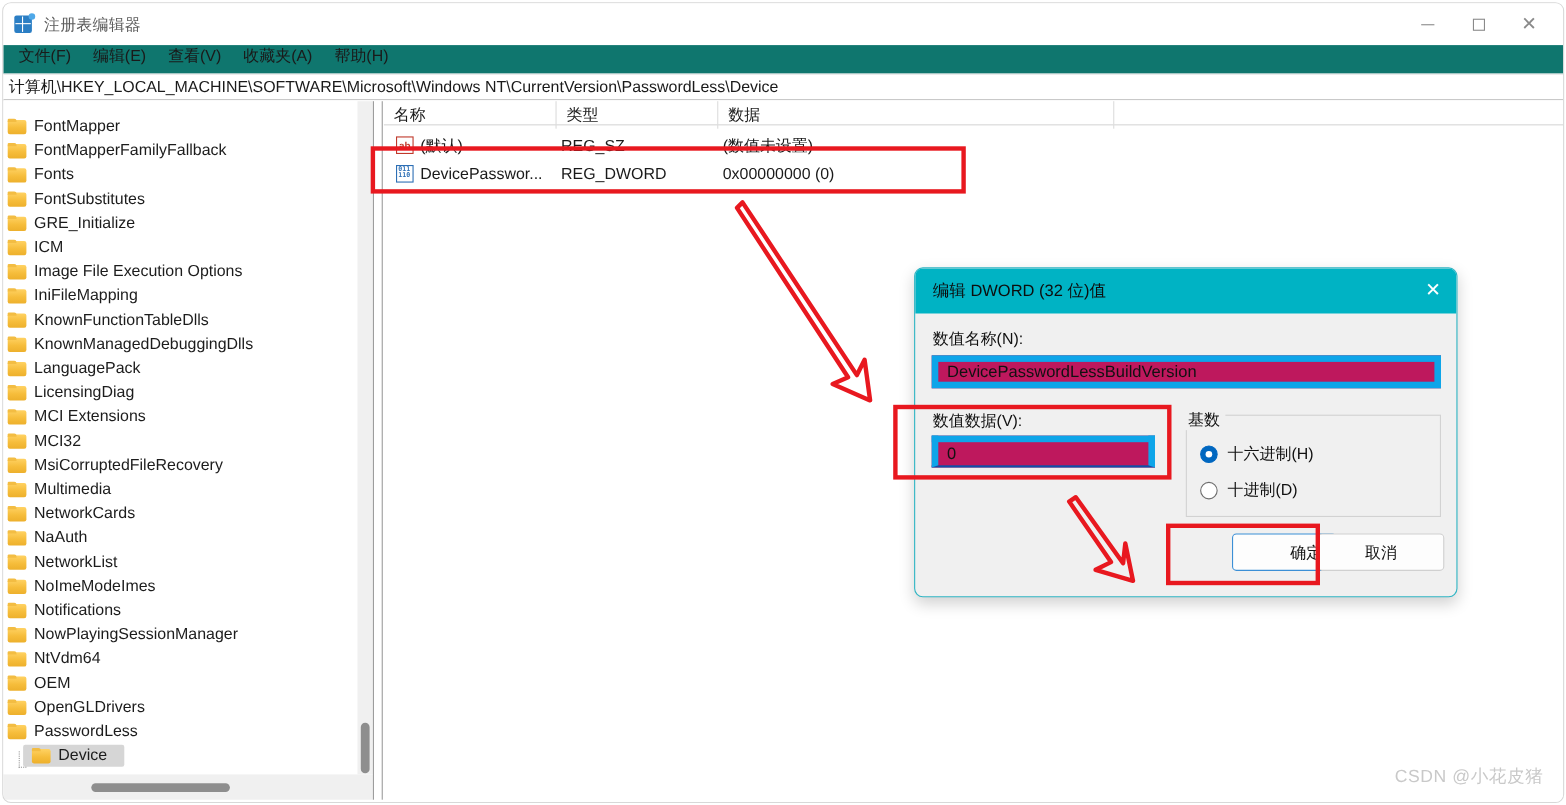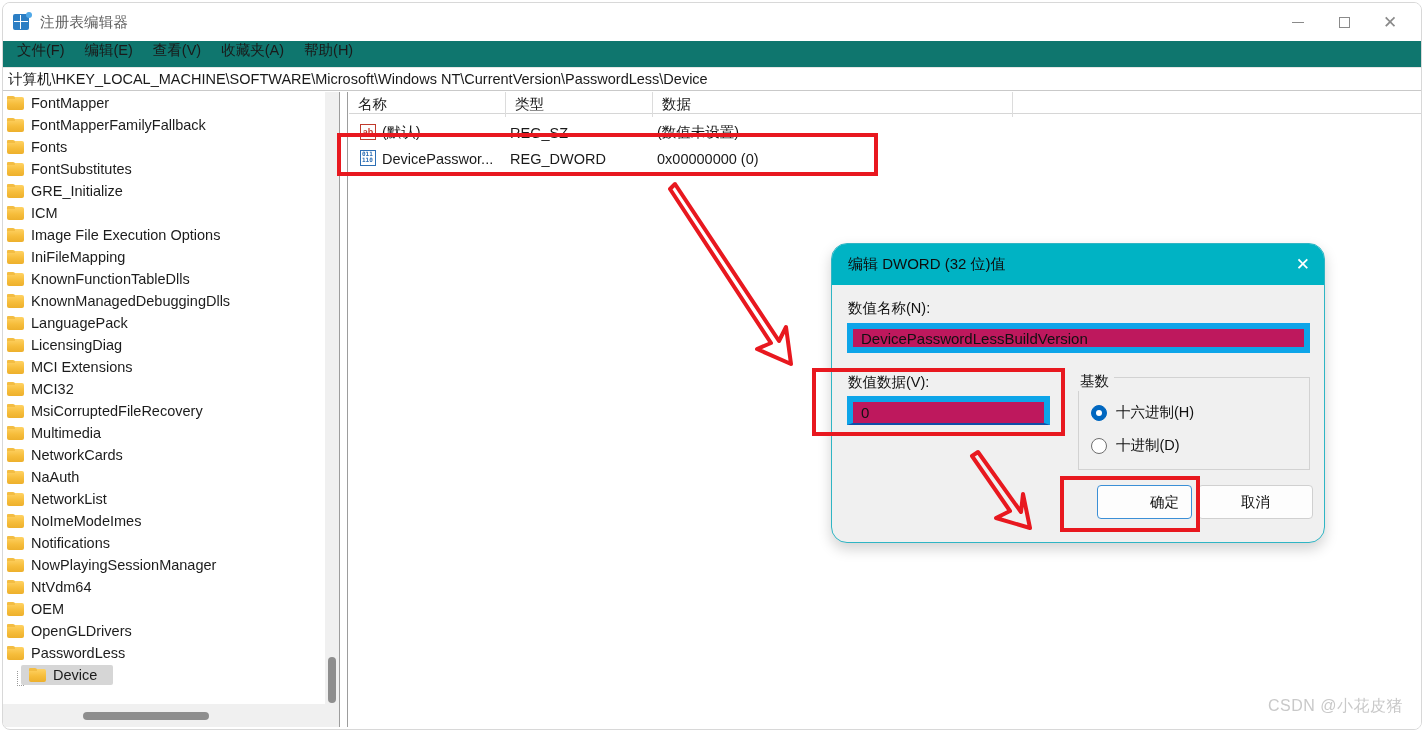--- a/index.html
+++ b/index.html
@@ -159,21 +159,21 @@
     position: absolute;
     left: 0;
     top: 89px;
     width: 336px;
     height: 612px;
     background: #ffffff;
     overflow: hidden;
   }
   #tree-list {
     position: absolute;
-    left: 0; top: 0;
+    left: 0; top: 12px;
     width: 322px;
   }
   .tree-row {
     height: 22px;
     display: flex;
     align-items: center;
     padding-left: 4px;
     white-space: nowrap;
     position: relative;
   }
@@ -378,21 +378,21 @@
 
   
   #dword-dialog {
     position: absolute;
     left: 831px;
     top: 243px;
     width: 494px;
     height: 300px;
     background: #f0f0f0;
     border: 1px solid #2fb5c4;
-    border-radius: 16px;
+    border-radius: 8px;
     box-sizing: border-box;
     box-shadow: 0 6px 14px rgba(0,0,0,0.18);
     overflow: hidden;
   }
   #dialog-titlebar {
     height: 41px;
     background: #00b3c4;
     display: flex;
     align-items: center;
   }
@@ -695,21 +695,21 @@
 <div class="dlg-label" style="left:1075px; top:372px; background:#f0f0f0; padding:0 5px;">基数</div>
 <div class="radio-row" style="left:1091px; top:403px;">
   <span class="radio-dot checked"></span>
   <span>十六进制(H)</span>
 </div>
 <div class="radio-row" style="left:1091px; top:436px;">
   <span class="radio-dot"></span>
   <span>十进制(D)</span>
 </div>
 
-<div class="dlg-button" id="ok-button" style="left:1097px; top:485px; width:95px;padding-left:40px;">确定</div>
+<div class="dlg-button" id="ok-button" style="left:1120px; top:485px; width:95px;padding-left:40px;">确定</div>
 <div class="dlg-button" id="cancel-button" style="left:1198px; top:485px; width:115px;">取消</div>
 
 <div id="annot-layer">
   <div class="red-box" style="left:337px; top:133px; width:541px; height:43px;"></div>
   <div class="red-box" style="left:812px; top:368px; width:253px; height:68px;"></div>
   <div class="red-box" style="left:1060px; top:476px; width:140px; height:56px;"></div>
 
   <svg width="1424" height="732" style="position:absolute;left:0;top:0;">
     <polygon points="675,184 779,341 786,327 791,364 757,349 771,343 670,189" fill="none" stroke="#e8181f" stroke-width="4" stroke-linejoin="round"></polygon>
     <polygon points="978,452 1021,512 1023,494 1030,528 996,518 1010,511 972,456" fill="none" stroke="#e8181f" stroke-width="4" stroke-linejoin="round"></polygon>

